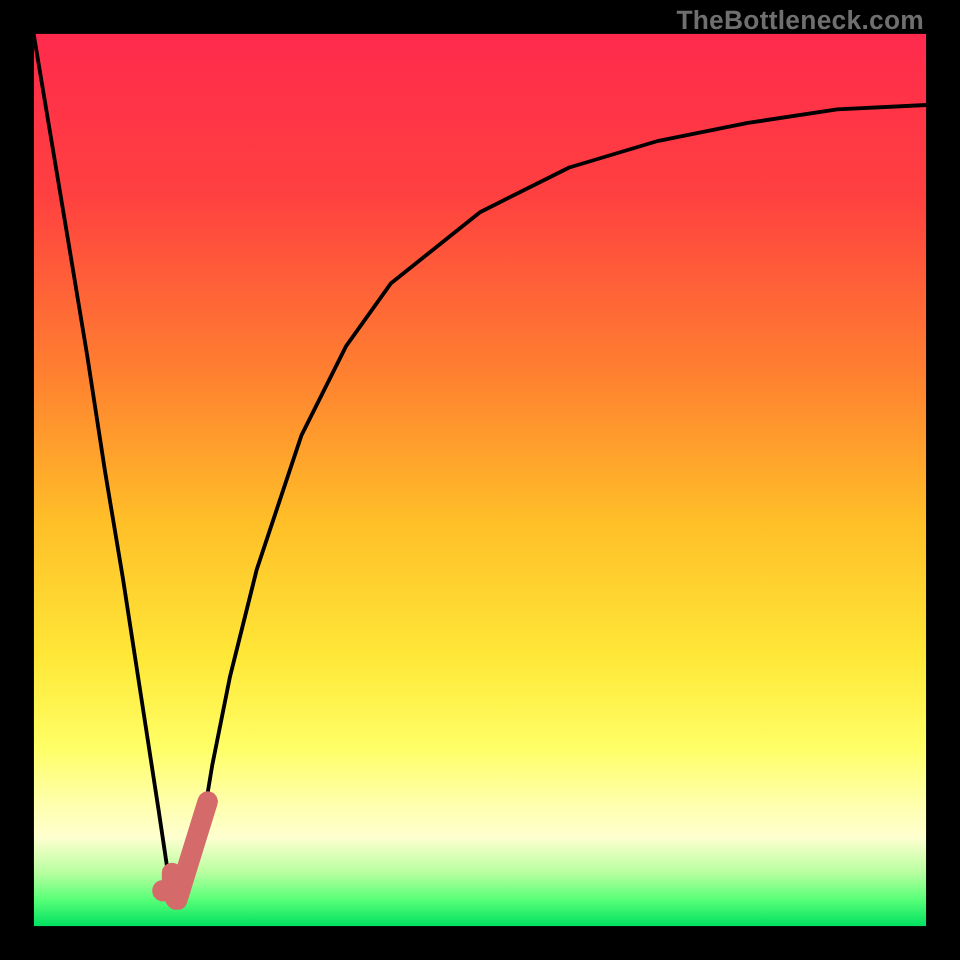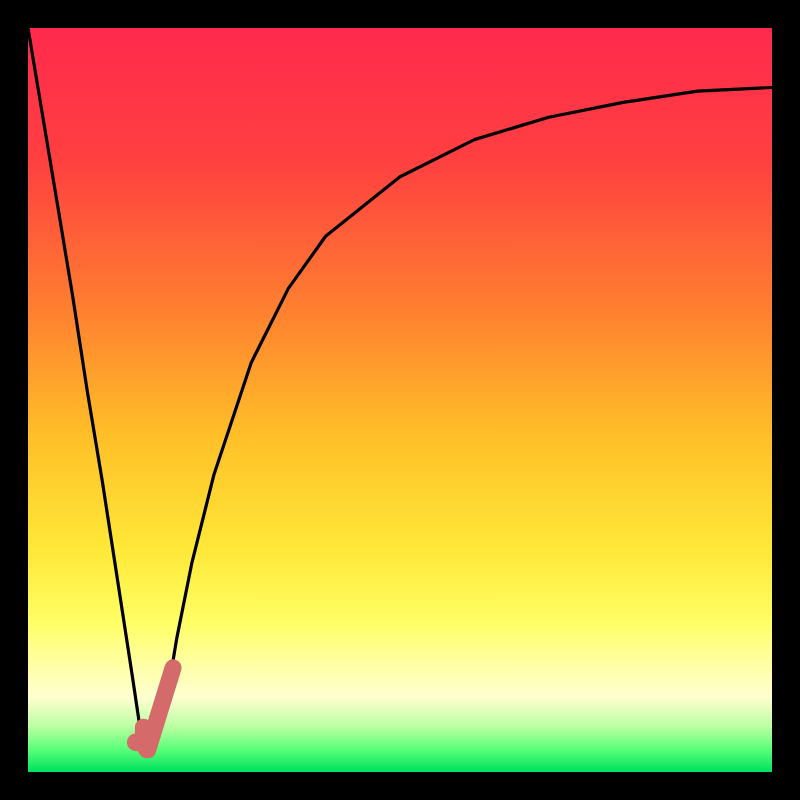--- a/index.html
+++ b/index.html
@@ -43,20 +43,21 @@
     color: #6f6f6f;
     letter-spacing: 0.2px;
     user-select: none;
   }
 </style>
 </head>
 <body>
 
 <div class="stage">
 
+  <div class="watermark">TheBottleneck.com</div>
 
   <div class="plot-area">
     <svg class="gradient" viewBox="0 0 744 744" preserveAspectRatio="none">
       <defs>
         <linearGradient id="bg-grad" x1="0" y1="0" x2="0" y2="1">
             <stop offset="0%" stop-color="#ff2a4d"></stop>
             <stop offset="18%" stop-color="#ff4040"></stop>
             <stop offset="38%" stop-color="#ff8030"></stop>
             <stop offset="55.00000000000001%" stop-color="#ffc028"></stop>
             <stop offset="70%" stop-color="#ffe838"></stop>

